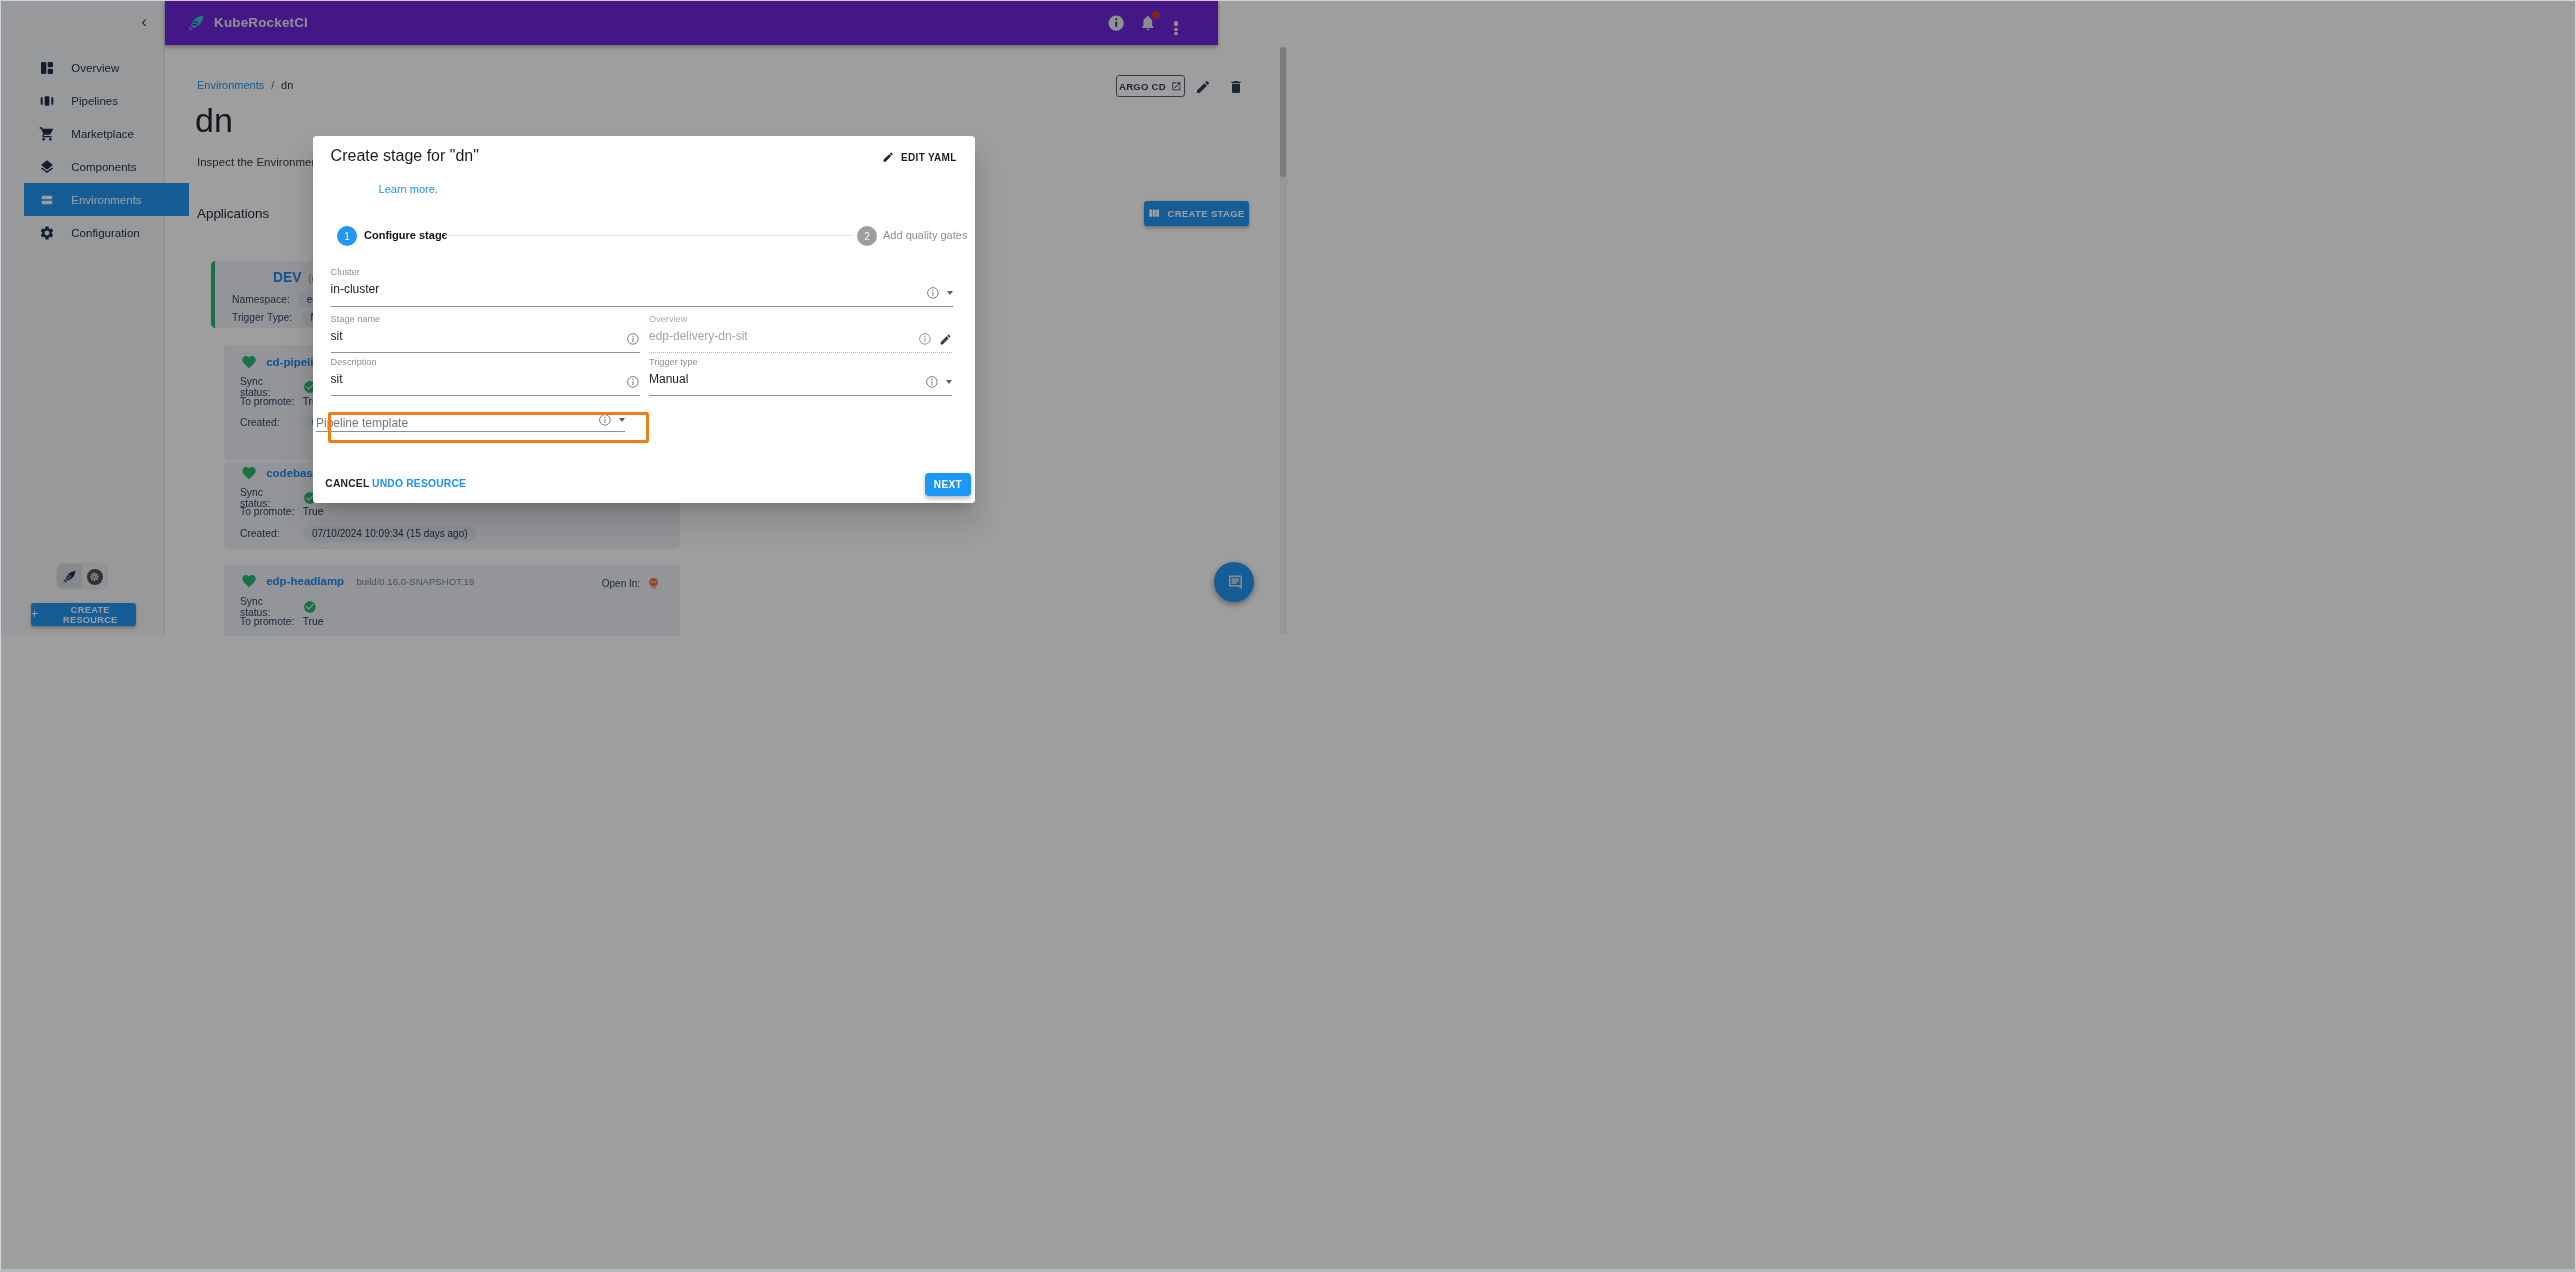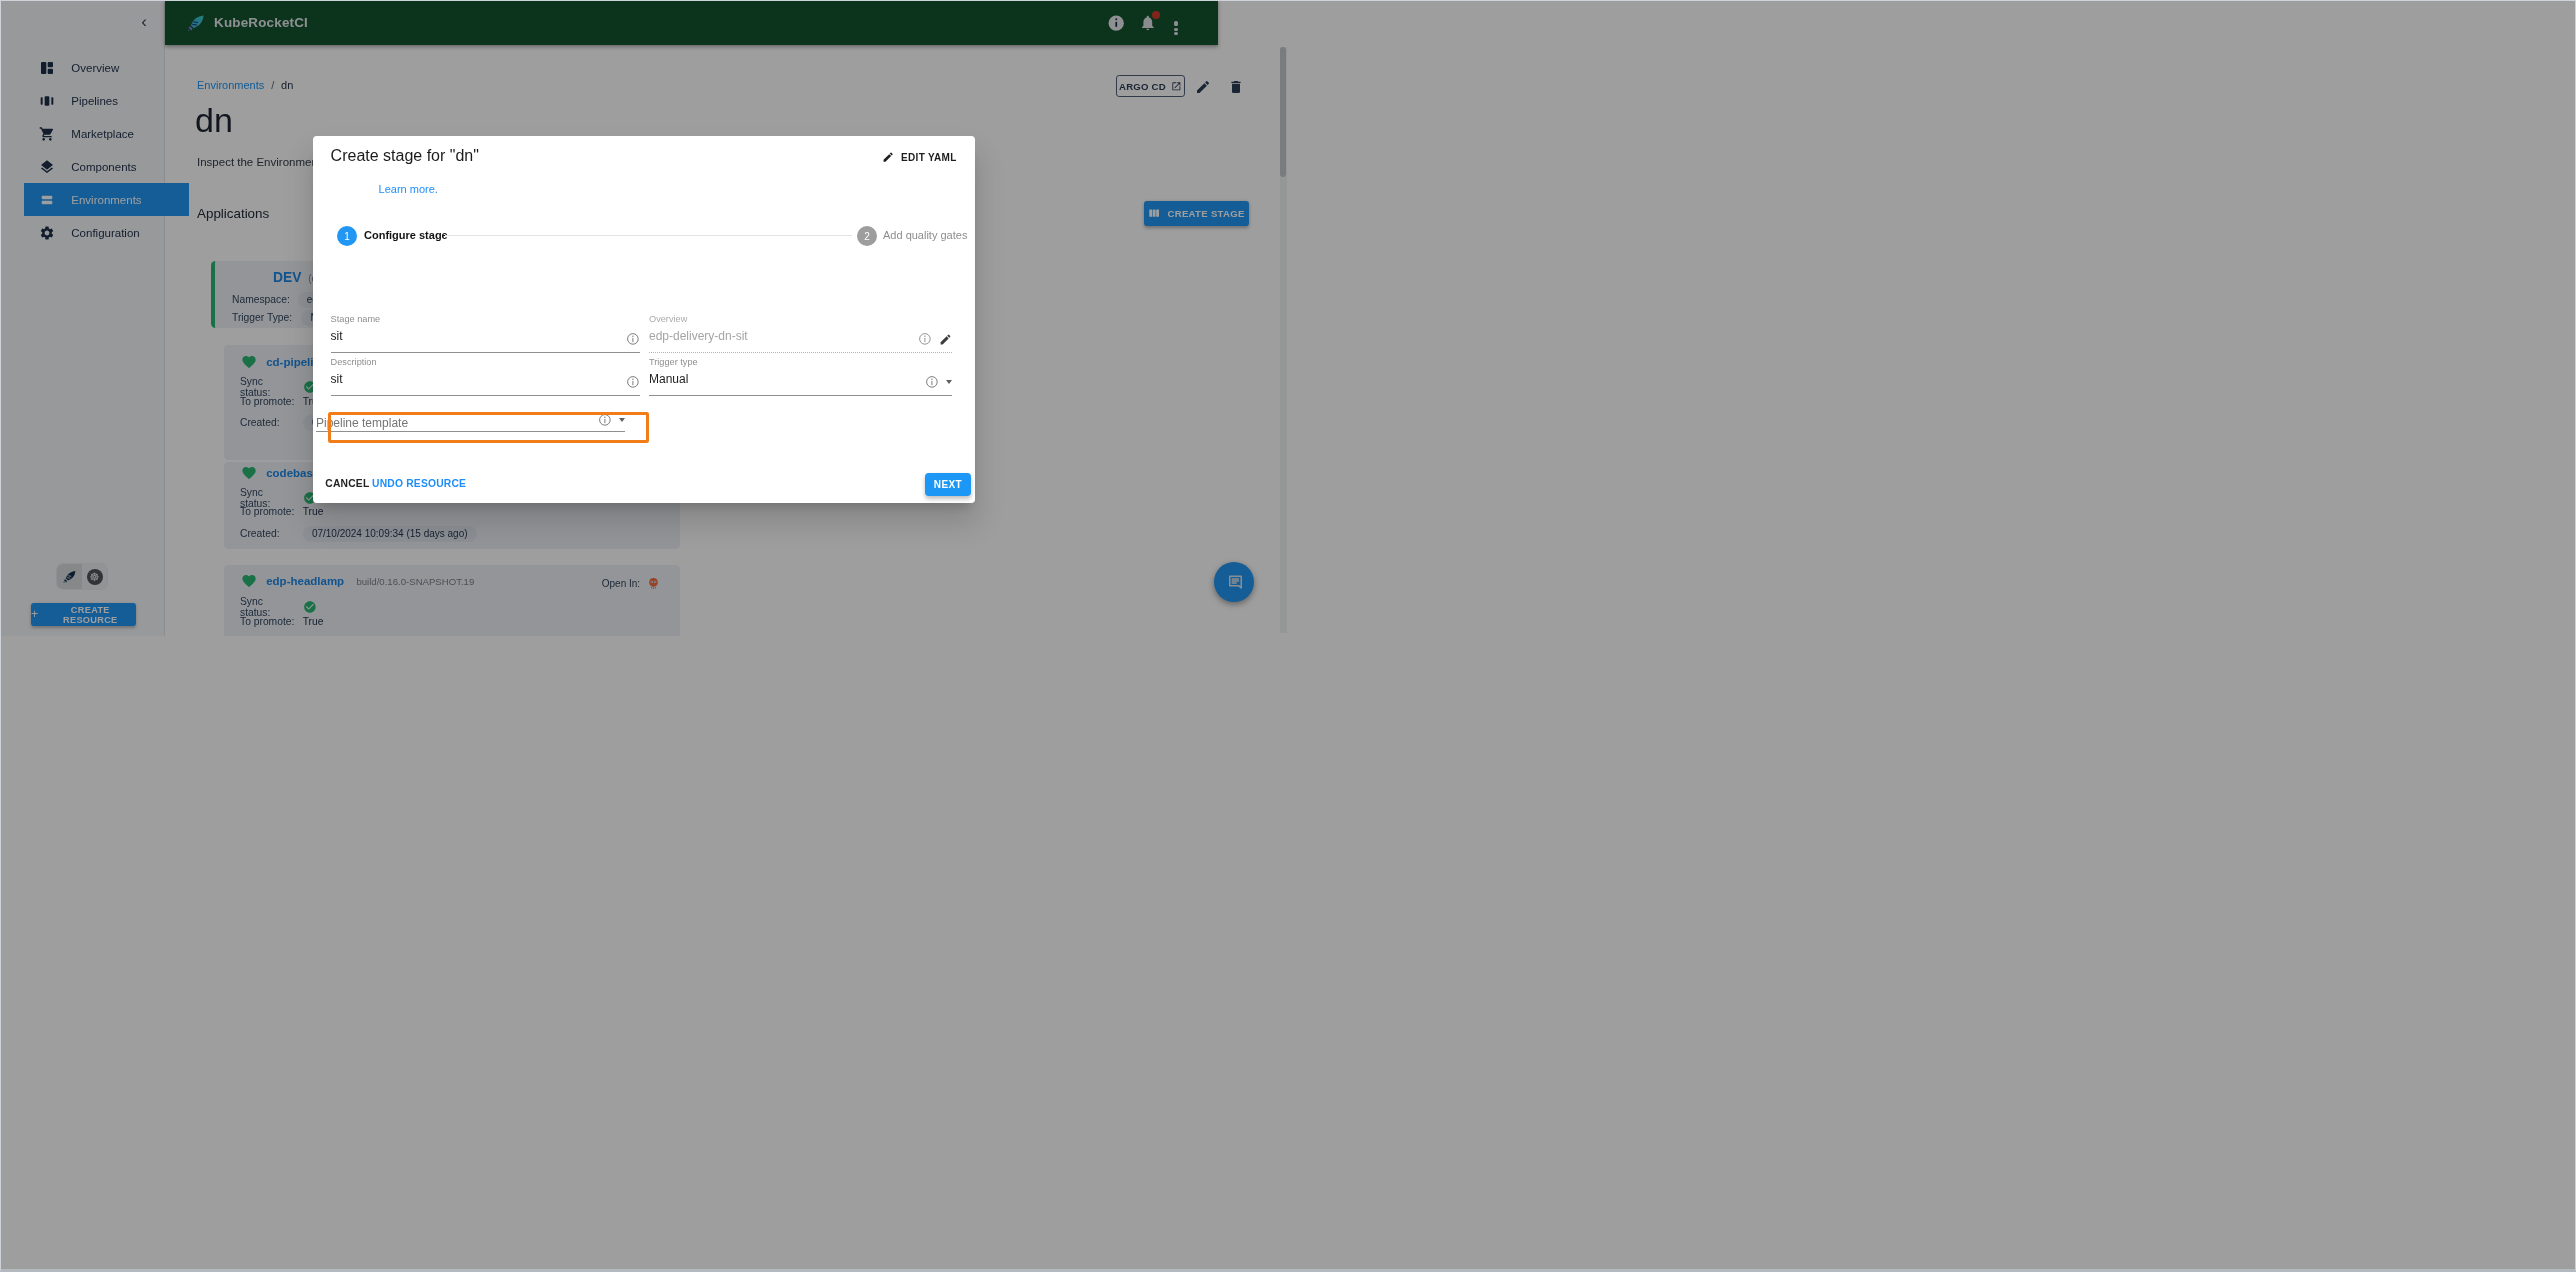--- a/index.html
+++ b/index.html
@@ -9,21 +9,21 @@
     background:#ffffff; position:relative; overflow:hidden;
     -webkit-font-smoothing:antialiased;
   }
   .abs { position:absolute; }
   svg { display:block; }
 
   
   .frame { position:fixed; inset:0; border:1.5px solid #cdd3d9; border-bottom:3.1px solid #b3b9bf; pointer-events:none; z-index:99; }
 
   
-  .topbar { left:165px; top:0; width:1053px; height:45px; background:#14532d; box-shadow:0 1.5px 3.8px rgba(0,0,0,.35); z-index:5; }
+  .topbar { left:165px; top:0; width:1053px; height:45px; background:#6d28d9; box-shadow:0 1.5px 3.8px rgba(0,0,0,.35); z-index:5; }
   .logo-wrap { left:21.4px; top:0; height:45px; display:flex; align-items:center; gap:7.7px; }
   .logo-text { color:#e4e8ec; font-size:13.4px; font-weight:700; letter-spacing:0.2px; }
   .tb-icon { top:13px; width:20px; height:20px; display:flex; align-items:center; justify-content:center; cursor:pointer; }
   .kebab span { width:3.1px; height:3.1px; border-radius:50%; background:#dfe3e8; display:block; margin:1.5px auto; }
   .badge-dot { position:absolute; right:-2.3px; top:-2.3px; width:8.4px; height:8.4px; border-radius:50%; background:#d23b2c; }
 
   
   .sidebar { left:0; top:0; width:165px; height:636px; background:#f6f7f9; border-right:0.8px solid #e0e4e8; z-index:4; }
   .sb-top { height:45px; position:relative; }
   .collapse { position:absolute; right:17px; top:12.3px; font-size:17px; color:#33475f; cursor:pointer; line-height:20px; }
@@ -404,20 +404,35 @@
   <a class="learn-more">Learn more.</a>
 
   <div class="stepper">
     <div class="step-circle" style="left:24px; background:#2196f3;">1</div>
     <div class="step-label" style="left:51px; color:#141414; font-weight:700;">Configure stage</div>
     <div class="step-line" style="left:132px; width:407px;"></div>
     <div class="step-circle" style="left:544px; background:#9d9d9d;">2</div>
     <div class="step-label" style="left:570px; color:#8d8d8d;">Add quality gates</div>
   </div>
 
+  <div class="field" style="left:17.6px; top:131px; width:622px; height:40px;">
+    <div class="f-label">Cluster</div>
+    <div class="f-value">in-cluster</div>
+    <div class="f-icons">
+      <span>
+          <svg width="13.8" height="13.8" viewBox="0 0 24 24" fill="none" stroke="#6f6f6f" stroke-width="1.6">
+            <circle cx="12" cy="12" r="9.2"></circle>
+            <path d="M12 11v6" stroke-linecap="round"></path>
+            <circle cx="12" cy="7.4" r="1.15" fill="#6f6f6f" stroke="none"></circle>
+          </svg>
+        </span>
+      <span class="caret"></span>
+    </div>
+    <div class="f-line"></div>
+  </div>
 
   <div class="field" style="left:17.6px; top:178px; width:309px; height:39px;">
     <div class="f-label">Stage name</div>
     <input class="f-value" value="sit" style="">
     <div class="f-icons">
       <span>
           <svg width="13.8" height="13.8" viewBox="0 0 24 24" fill="none" stroke="#6f6f6f" stroke-width="1.6">
             <circle cx="12" cy="12" r="9.2"></circle>
             <path d="M12 11v6" stroke-linecap="round"></path>
             <circle cx="12" cy="7.4" r="1.15" fill="#6f6f6f" stroke="none"></circle>

